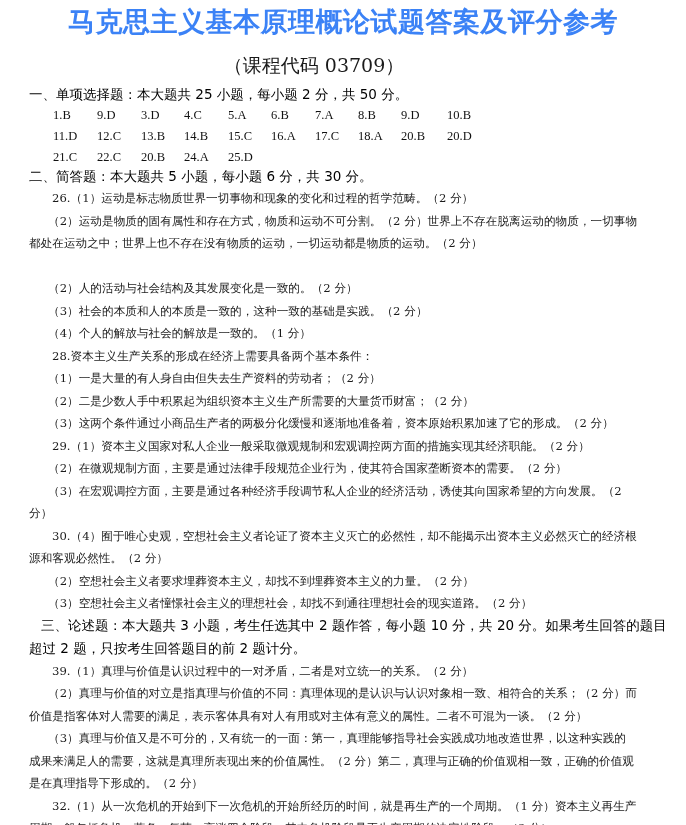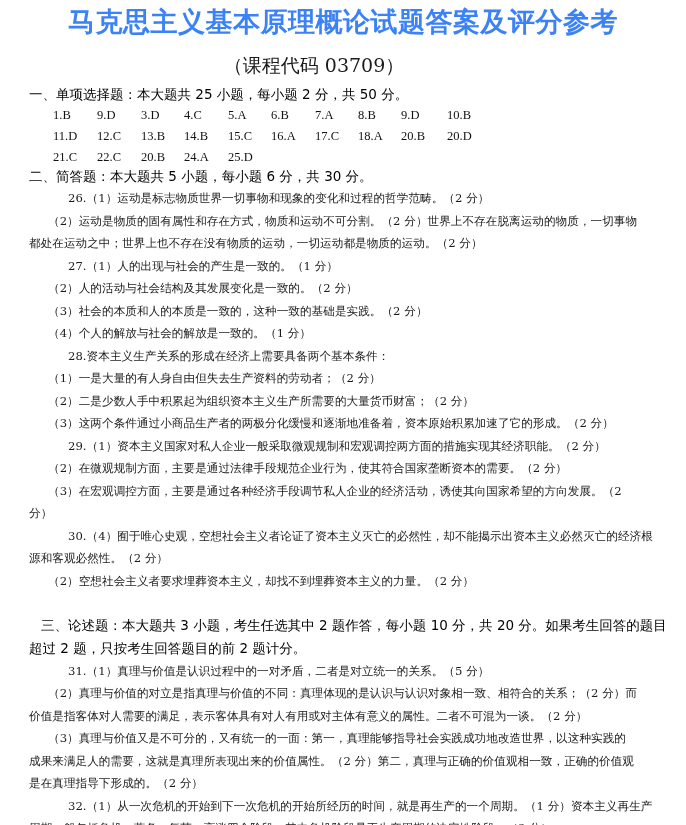--- a/index.html
+++ b/index.html
@@ -27,21 +27,21 @@
     .answers { position: absolute; left: 53px; top: 105px; }
     .ans-row { height: 21px; position: relative; }
     .ans {
       position: absolute; font-family: "Liberation Serif", "DejaVu Serif", serif;
       font-size: 12.5px; line-height: 21px; white-space: nowrap;
     }
     .line {
       position: absolute; font-size: 11.6px; line-height: 22.5px; white-space: nowrap;
       color: #1a1a1a; letter-spacing: 0.05px;
     }
-    .ind { left: 68px; }
+    .ind { left: 52px; }
     .ind2 { left: 48px; }
     .flush { left: 29px; }
   </style>
 </head>
 <body>
 
 <div class="page">
 
   <div class="title">马克思主义基本原理概论试题答案及评分参考</div>
   <div class="subtitle">（课程代码 03709）</div>
@@ -80,40 +80,40 @@
       <span class="ans" style="left:131px">24.A</span>
       <span class="ans" style="left:175px">25.D</span>
     </div>
   </div>
 
   <div class="section-heading" style="top:165px;">二、简答题：本大题共 5 小题，每小题 6 分，共 30 分。</div>
 
   <div class="line ind" style="top:187px;">26.（1）运动是标志物质世界一切事物和现象的变化和过程的哲学范畴。（2 分）</div>
   <div class="line ind2" style="top:210px;">（2）运动是物质的固有属性和存在方式，物质和运动不可分割。（2 分）世界上不存在脱离运动的物质，一切事物</div>
   <div class="line flush" style="top:232px;">都处在运动之中；世界上也不存在没有物质的运动，一切运动都是物质的运动。（2 分）</div>
-  <div class="line ind" style="top:255px;">27.（1）人的出现与社会的产生是一致的。（1 分）</div>
   <div class="line ind2" style="top:277px;">（2）人的活动与社会结构及其发展变化是一致的。（2 分）</div>
   <div class="line ind2" style="top:300px;">（3）社会的本质和人的本质是一致的，这种一致的基础是实践。（2 分）</div>
   <div class="line ind2" style="top:322px;">（4）个人的解放与社会的解放是一致的。（1 分）</div>
   <div class="line ind" style="top:345px;">28.资本主义生产关系的形成在经济上需要具备两个基本条件：</div>
   <div class="line ind2" style="top:367px;">（1）一是大量的有人身自由但失去生产资料的劳动者；（2 分）</div>
   <div class="line ind2" style="top:390px;">（2）二是少数人手中积累起为组织资本主义生产所需要的大量货币财富；（2 分）</div>
   <div class="line ind2" style="top:412px;">（3）这两个条件通过小商品生产者的两极分化缓慢和逐渐地准备着，资本原始积累加速了它的形成。（2 分）</div>
   <div class="line ind" style="top:435px;">29.（1）资本主义国家对私人企业一般采取微观规制和宏观调控两方面的措施实现其经济职能。（2 分）</div>
   <div class="line ind2" style="top:457px;">（2）在微观规制方面，主要是通过法律手段规范企业行为，使其符合国家垄断资本的需要。（2 分）</div>
   <div class="line ind2" style="top:480px;">（3）在宏观调控方面，主要是通过各种经济手段调节私人企业的经济活动，诱使其向国家希望的方向发展。（2</div>
   <div class="line flush" style="top:502px;">分）</div>
   <div class="line ind" style="top:525px;">30.（4）囿于唯心史观，空想社会主义者论证了资本主义灭亡的必然性，却不能揭示出资本主义必然灭亡的经济根</div>
   <div class="line flush" style="top:547px;">源和客观必然性。（2 分）</div>
   <div class="line ind2" style="top:570px;">（2）空想社会主义者要求埋葬资本主义，却找不到埋葬资本主义的力量。（2 分）</div>
+  <div class="line ind2" style="top:592px;">（3）空想社会主义者憧憬社会主义的理想社会，却找不到通往理想社会的现实道路。（2 分）</div>
 
   <div class="section-heading" style="top:614px;margin-left:12px;">三、论述题：本大题共 3 小题，考生任选其中 2 题作答，每小题 10 分，共 20 分。如果考生回答的题目</div>
   <div class="section-heading" style="top:637px;">超过 2 题，只按考生回答题目的前 2 题计分。</div>
 
-  <div class="line ind" style="top:660px;">31.（1）真理与价值是认识过程中的一对矛盾，二者是对立统一的关系。（5 分）</div>
+  <div class="line ind" style="top:660px;">39.（1）真理与价值是认识过程中的一对矛盾，二者是对立统一的关系。（2 分）</div>
   <div class="line ind2" style="top:682px;text-align:right;">（2）真理与价值的对立是指真理与价值的不同：真理体现的是认识与认识对象相一致、相符合的关系；（2 分）而</div>
   <div class="line flush" style="top:705px;">价值是指客体对人需要的满足，表示客体具有对人有用或对主体有意义的属性。二者不可混为一谈。（2 分）</div>
   <div class="line ind2" style="top:727px;">（3）真理与价值又是不可分的，又有统一的一面：第一，真理能够指导社会实践成功地改造世界，以这种实践的</div>
   <div class="line flush" style="top:750px;">成果来满足人的需要，这就是真理所表现出来的价值属性。（2 分）第二，真理与正确的价值观相一致，正确的价值观</div>
   <div class="line flush" style="top:772px;">是在真理指导下形成的。（2 分）</div>
   <div class="line ind" style="top:795px;">32.（1）从一次危机的开始到下一次危机的开始所经历的时间，就是再生产的一个周期。（1 分）资本主义再生产</div>
   <div class="line flush" style="top:817px;">周期一般包括危机、萧条、复苏、高涨四个阶段，其中危机阶段是再生产周期的决定性阶段。（3 分）</div>
 
 </div>
 

